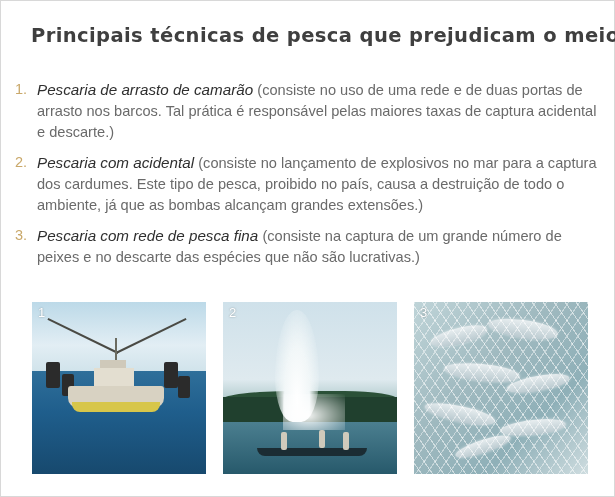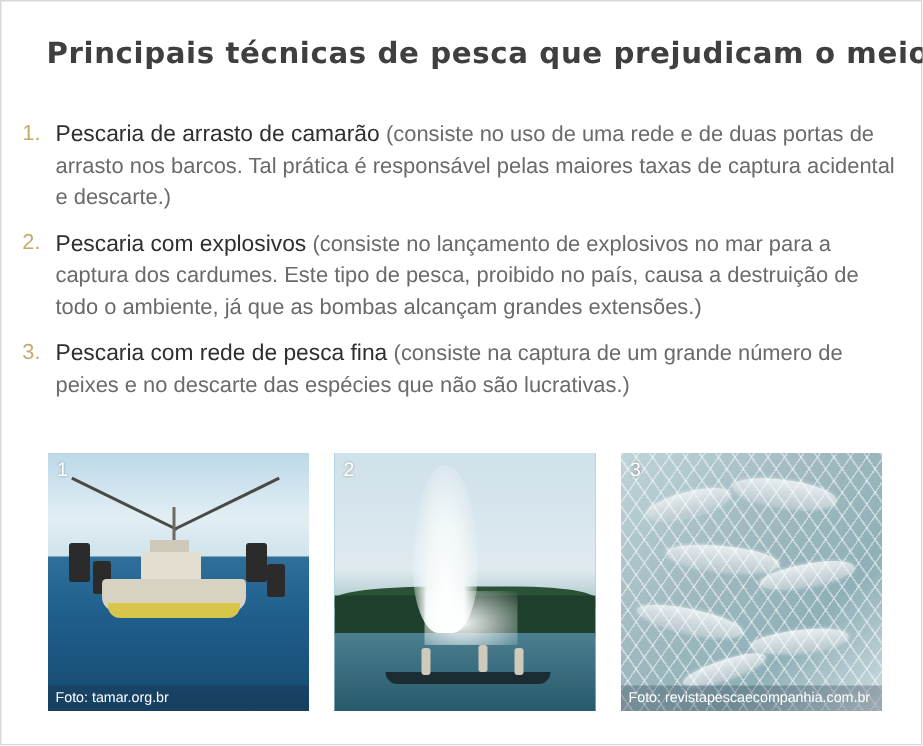--- a/index.html
+++ b/index.html
@@ -59,20 +59,21 @@
   .item-text {
     flex: 1 1 auto;
     font-size: 14.6px;
     line-height: 21px;
     color: #4a4a4a;
     padding-right: 6px;
   }
   .lead {
     color: #2f2f2f;
     font-size: 15.2px;
+    font-style: italic;
   }
   .paren {
     color: #6a6a6a;
   }
   .photos {
     position: absolute;
     left: 31px;
     top: 301px;
     width: 556px;
     display: flex;
@@ -212,21 +213,21 @@
     <div class="item">
       <div class="num">1.</div>
       <div class="item-text">
         <span class="lead">Pescaria de arrasto de camarão </span><span class="paren">(consiste no uso de uma rede e de duas portas de arrasto nos barcos. Tal prática é responsável pelas maiores taxas de captura acidental e descarte.)</span>
       </div>
     </div>
 
     <div class="item">
       <div class="num">2.</div>
       <div class="item-text">
-        <span class="lead">Pescaria com explosivos </span><span class="paren">(consiste no lançamento de explosivos no mar para a captura dos cardumes. Este tipo de pesca, proibido no país, causa a destruição de todo o ambiente, já que as bombas alcançam grandes extensões.)</span>
+        <span class="lead">Pescaria com acidental </span><span class="paren">(consiste no lançamento de explosivos no mar para a captura dos cardumes. Este tipo de pesca, proibido no país, causa a destruição de todo o ambiente, já que as bombas alcançam grandes extensões.)</span>
       </div>
     </div>
 
     <div class="item">
       <div class="num">3.</div>
       <div class="item-text">
         <span class="lead">Pescaria com rede de pesca fina </span><span class="paren">(consiste na captura de um grande número de peixes  e no descarte das espécies que não são lucrativas.)</span>
       </div>
     </div>
 
@@ -242,21 +243,20 @@
       <div class="p1-net" style="left:14px; top:60px; width:14px; height:26px;"></div>
       <div class="p1-net" style="left:30px; top:72px; width:12px; height:22px;"></div>
       <div class="p1-net" style="left:132px; top:60px; width:14px; height:26px;"></div>
       <div class="p1-net" style="left:146px; top:74px; width:12px; height:22px;"></div>
       <div class="p1-mast"></div>
       <div class="p1-cabin-top"></div>
       <div class="p1-cabin"></div>
       <div class="p1-hull"></div>
       <div class="p1-hull2"></div>
       <div class="badge">1</div>
-      <div class="credit">Foto: tamar.org.br</div>
     </div>
 
     <div class="photo">
       <div class="p2-sky"></div>
       <div class="p2-trees2"></div>
       <div class="p2-trees"></div>
       <div class="p2-water"></div>
       <div class="p2-plume"></div>
       <div class="p2-plume2"></div>
       <div class="p2-canoe"></div>
@@ -270,18 +270,17 @@
       <div class="p3-bg"></div>
       <div class="p3-fish" style="left:16px; top:26px; width:58px; height:16px; transform:rotate(-14deg);"></div>
       <div class="p3-fish" style="left:74px; top:18px; width:70px; height:18px; transform:rotate(8deg);"></div>
       <div class="p3-fish" style="left:30px; top:62px; width:76px; height:17px; transform:rotate(6deg);"></div>
       <div class="p3-fish" style="left:92px; top:74px; width:64px; height:15px; transform:rotate(-10deg);"></div>
       <div class="p3-fish" style="left:10px; top:104px; width:72px; height:16px; transform:rotate(12deg);"></div>
       <div class="p3-fish" style="left:86px; top:118px; width:66px; height:15px; transform:rotate(-6deg);"></div>
       <div class="p3-fish" style="left:40px; top:138px; width:58px; height:13px; transform:rotate(-18deg);"></div>
       <div class="p3-mesh"></div>
       <div class="badge">3</div>
-      <div class="credit">Foto: revistapescaecompanhia.com.br</div>
     </div>
 
   </div>
 
 </div>
 
 </body></html>

